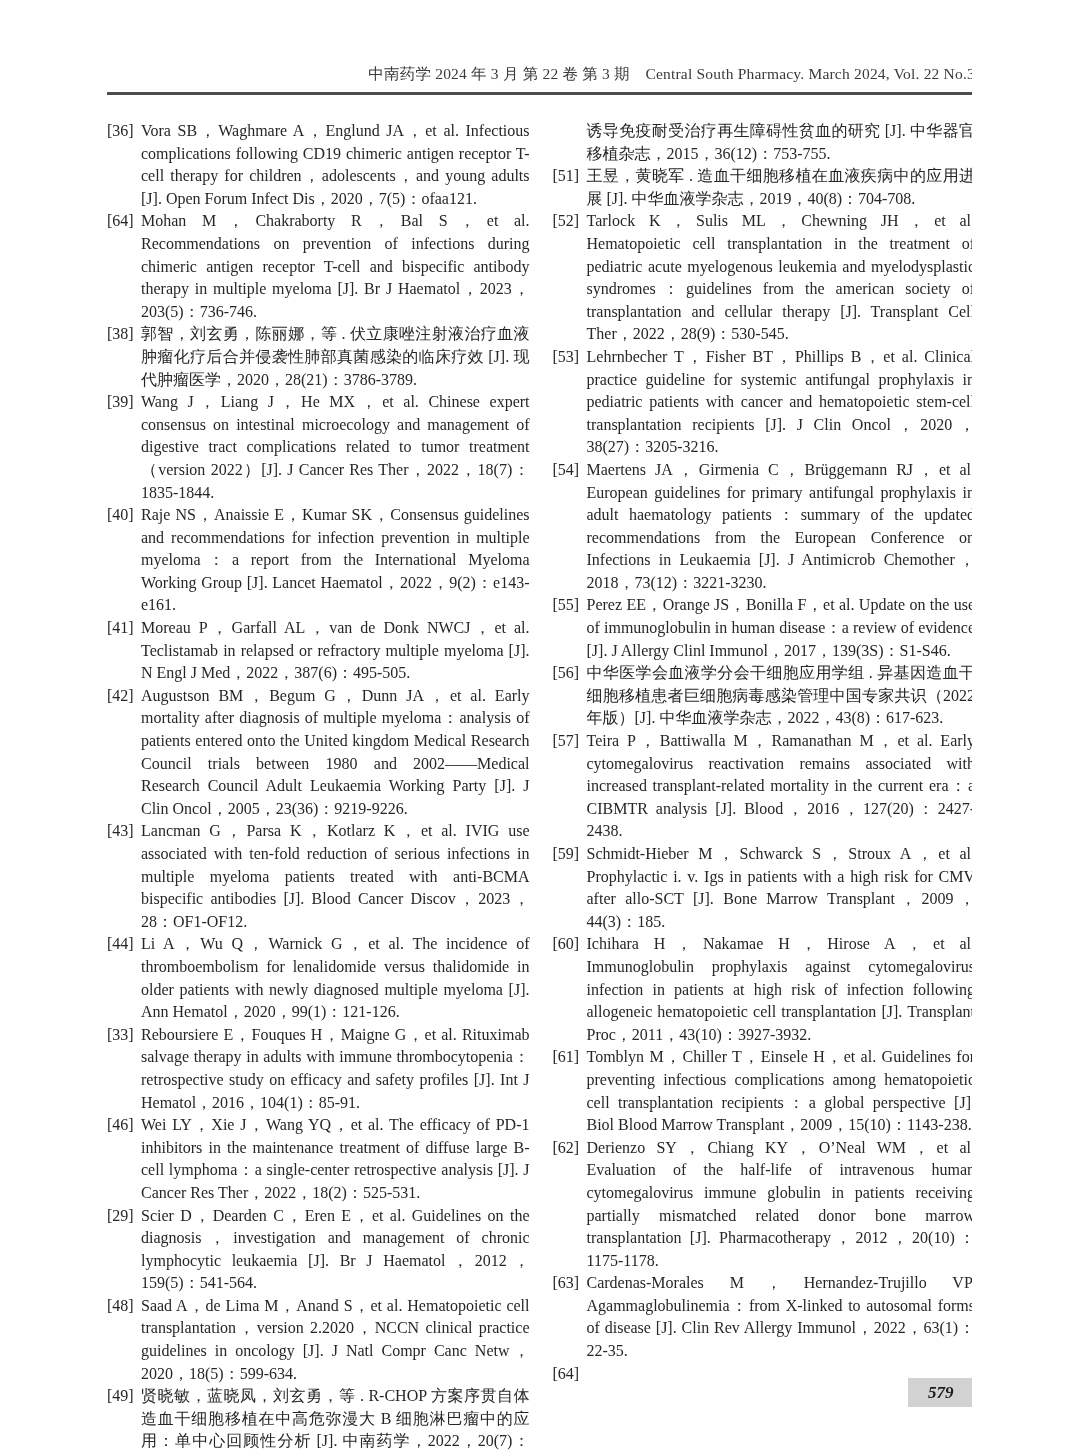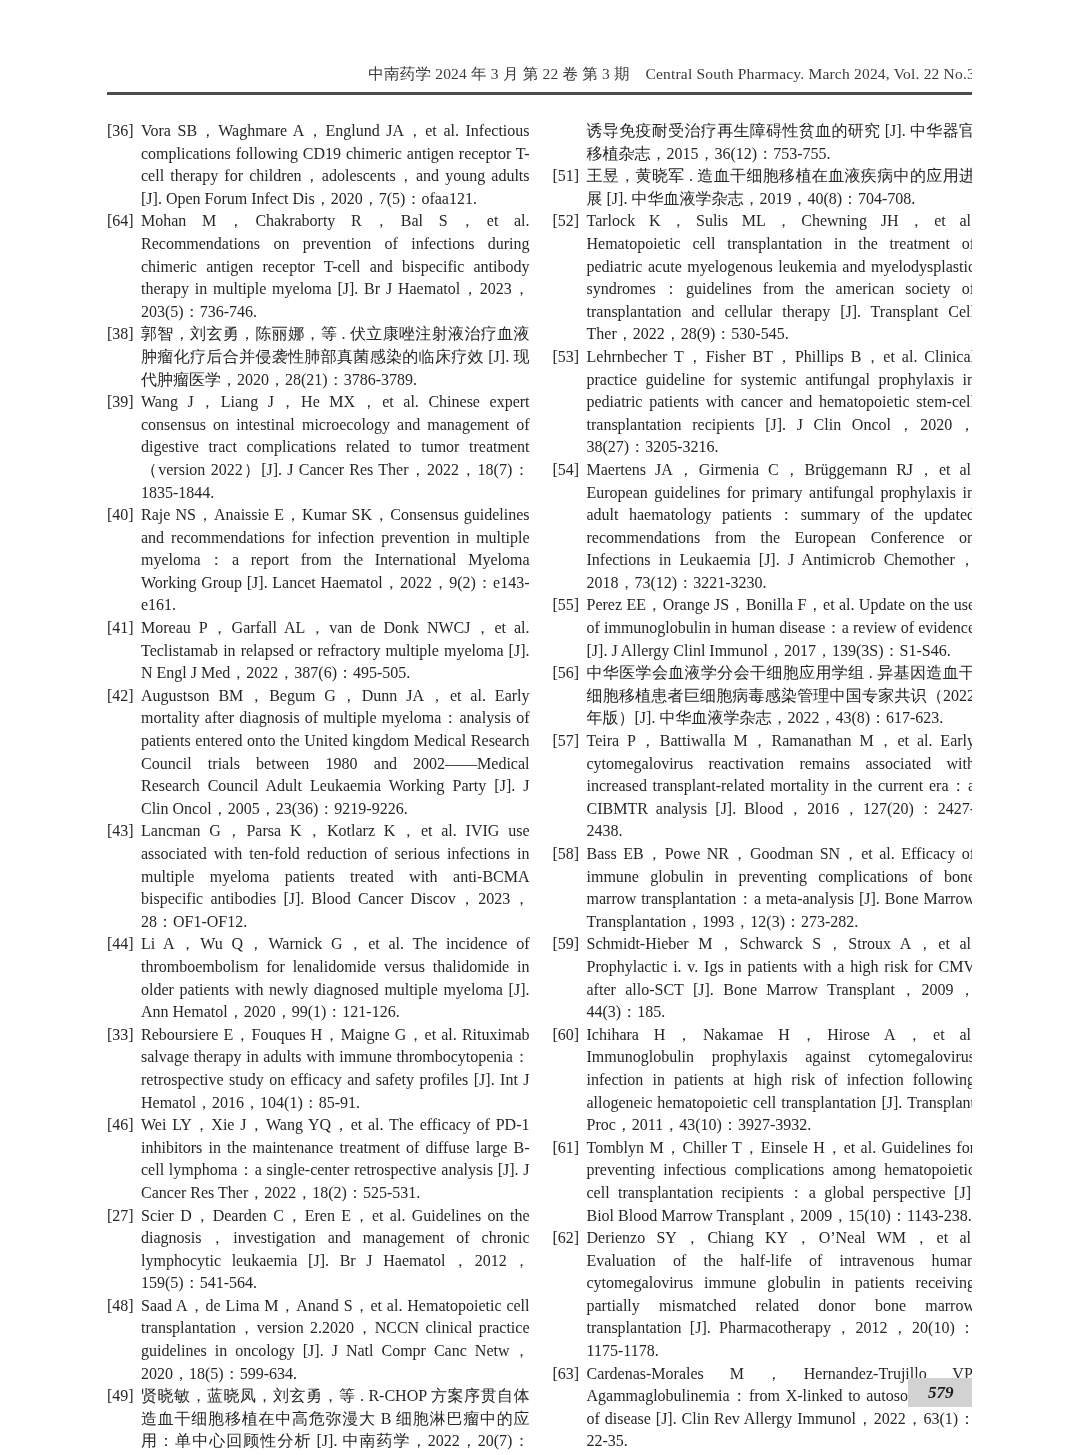--- a/index.html
+++ b/index.html
@@ -139,21 +139,21 @@
           <span class="num">[33]</span>
           <span class="txt">Reboursiere E，Fouques H，Maigne G，et al. Rituximab salvage therapy in adults with immune thrombocytopenia：retrospective study on efficacy and safety profiles [J]. Int J Hematol，2016，104(1)：85-91.</span>
         </div>
 
         <div class="ref">
           <span class="num">[46]</span>
           <span class="txt">Wei LY，Xie J，Wang YQ，et al. The efficacy of PD-1 inhibitors in the maintenance treatment of diffuse large B-cell lymphoma：a single-center retrospective analysis [J]. J Cancer Res Ther，2022，18(2)：525-531.</span>
         </div>
 
         <div class="ref">
-          <span class="num">[27]</span>
+          <span class="num">[29]</span>
           <span class="txt">Scier D，Dearden C，Eren E，et al. Guidelines on the diagnosis，investigation and management of chronic lymphocytic leukaemia [J]. Br J Haematol，2012，159(5)：541-564.</span>
         </div>
 
         <div class="ref">
           <span class="num">[48]</span>
           <span class="txt">Saad A，de Lima M，Anand S，et al. Hematopoietic cell transplantation，version 2.2020，NCCN clinical practice guidelines in oncology [J]. J Natl Compr Canc Netw，2020，18(5)：599-634.</span>
         </div>
 
         <div class="ref">
           <span class="num">[49]</span>
@@ -198,24 +198,20 @@
           <div class="ref">
             <span class="num">[56]</span>
             <span class="txt">中华医学会血液学分会干细胞应用学组 . 异基因造血干细胞移植患者巨细胞病毒感染管理中国专家共识（2022 年版）[J]. 中华血液学杂志，2022，43(8)：617-623.</span>
           </div>
 
           <div class="ref">
             <span class="num">[57]</span>
             <span class="txt">Teira P，Battiwalla M，Ramanathan M，et al. Early cytomegalovirus reactivation remains associated with increased transplant-related mortality in the current era：a CIBMTR analysis [J]. Blood，2016，127(20)：2427-2438.</span>
           </div>
 
-          <div class="ref">
-            <span class="num">[58]</span>
-            <span class="txt">Bass EB，Powe NR，Goodman SN，et al. Efficacy of immune globulin in preventing complications of bone marrow transplantation：a meta-analysis [J]. Bone Marrow Transplantation，1993，12(3)：273-282.</span>
-          </div>
 
           <div class="ref">
             <span class="num">[59]</span>
             <span class="txt">Schmidt-Hieber M，Schwarck S，Stroux A，et al. Prophylactic i. v. Igs in patients with a high risk for CMV after allo-SCT [J]. Bone Marrow Transplant，2009，44(3)：185.</span>
           </div>
 
           <div class="ref">
             <span class="num">[60]</span>
             <span class="txt">Ichihara H，Nakamae H，Hirose A，et al. Immunoglobulin prophylaxis against cytomegalovirus infection in patients at high risk of infection following allogeneic hematopoietic cell transplantation [J]. Transplant Proc，2011，43(10)：3927-3932.</span>
           </div>

